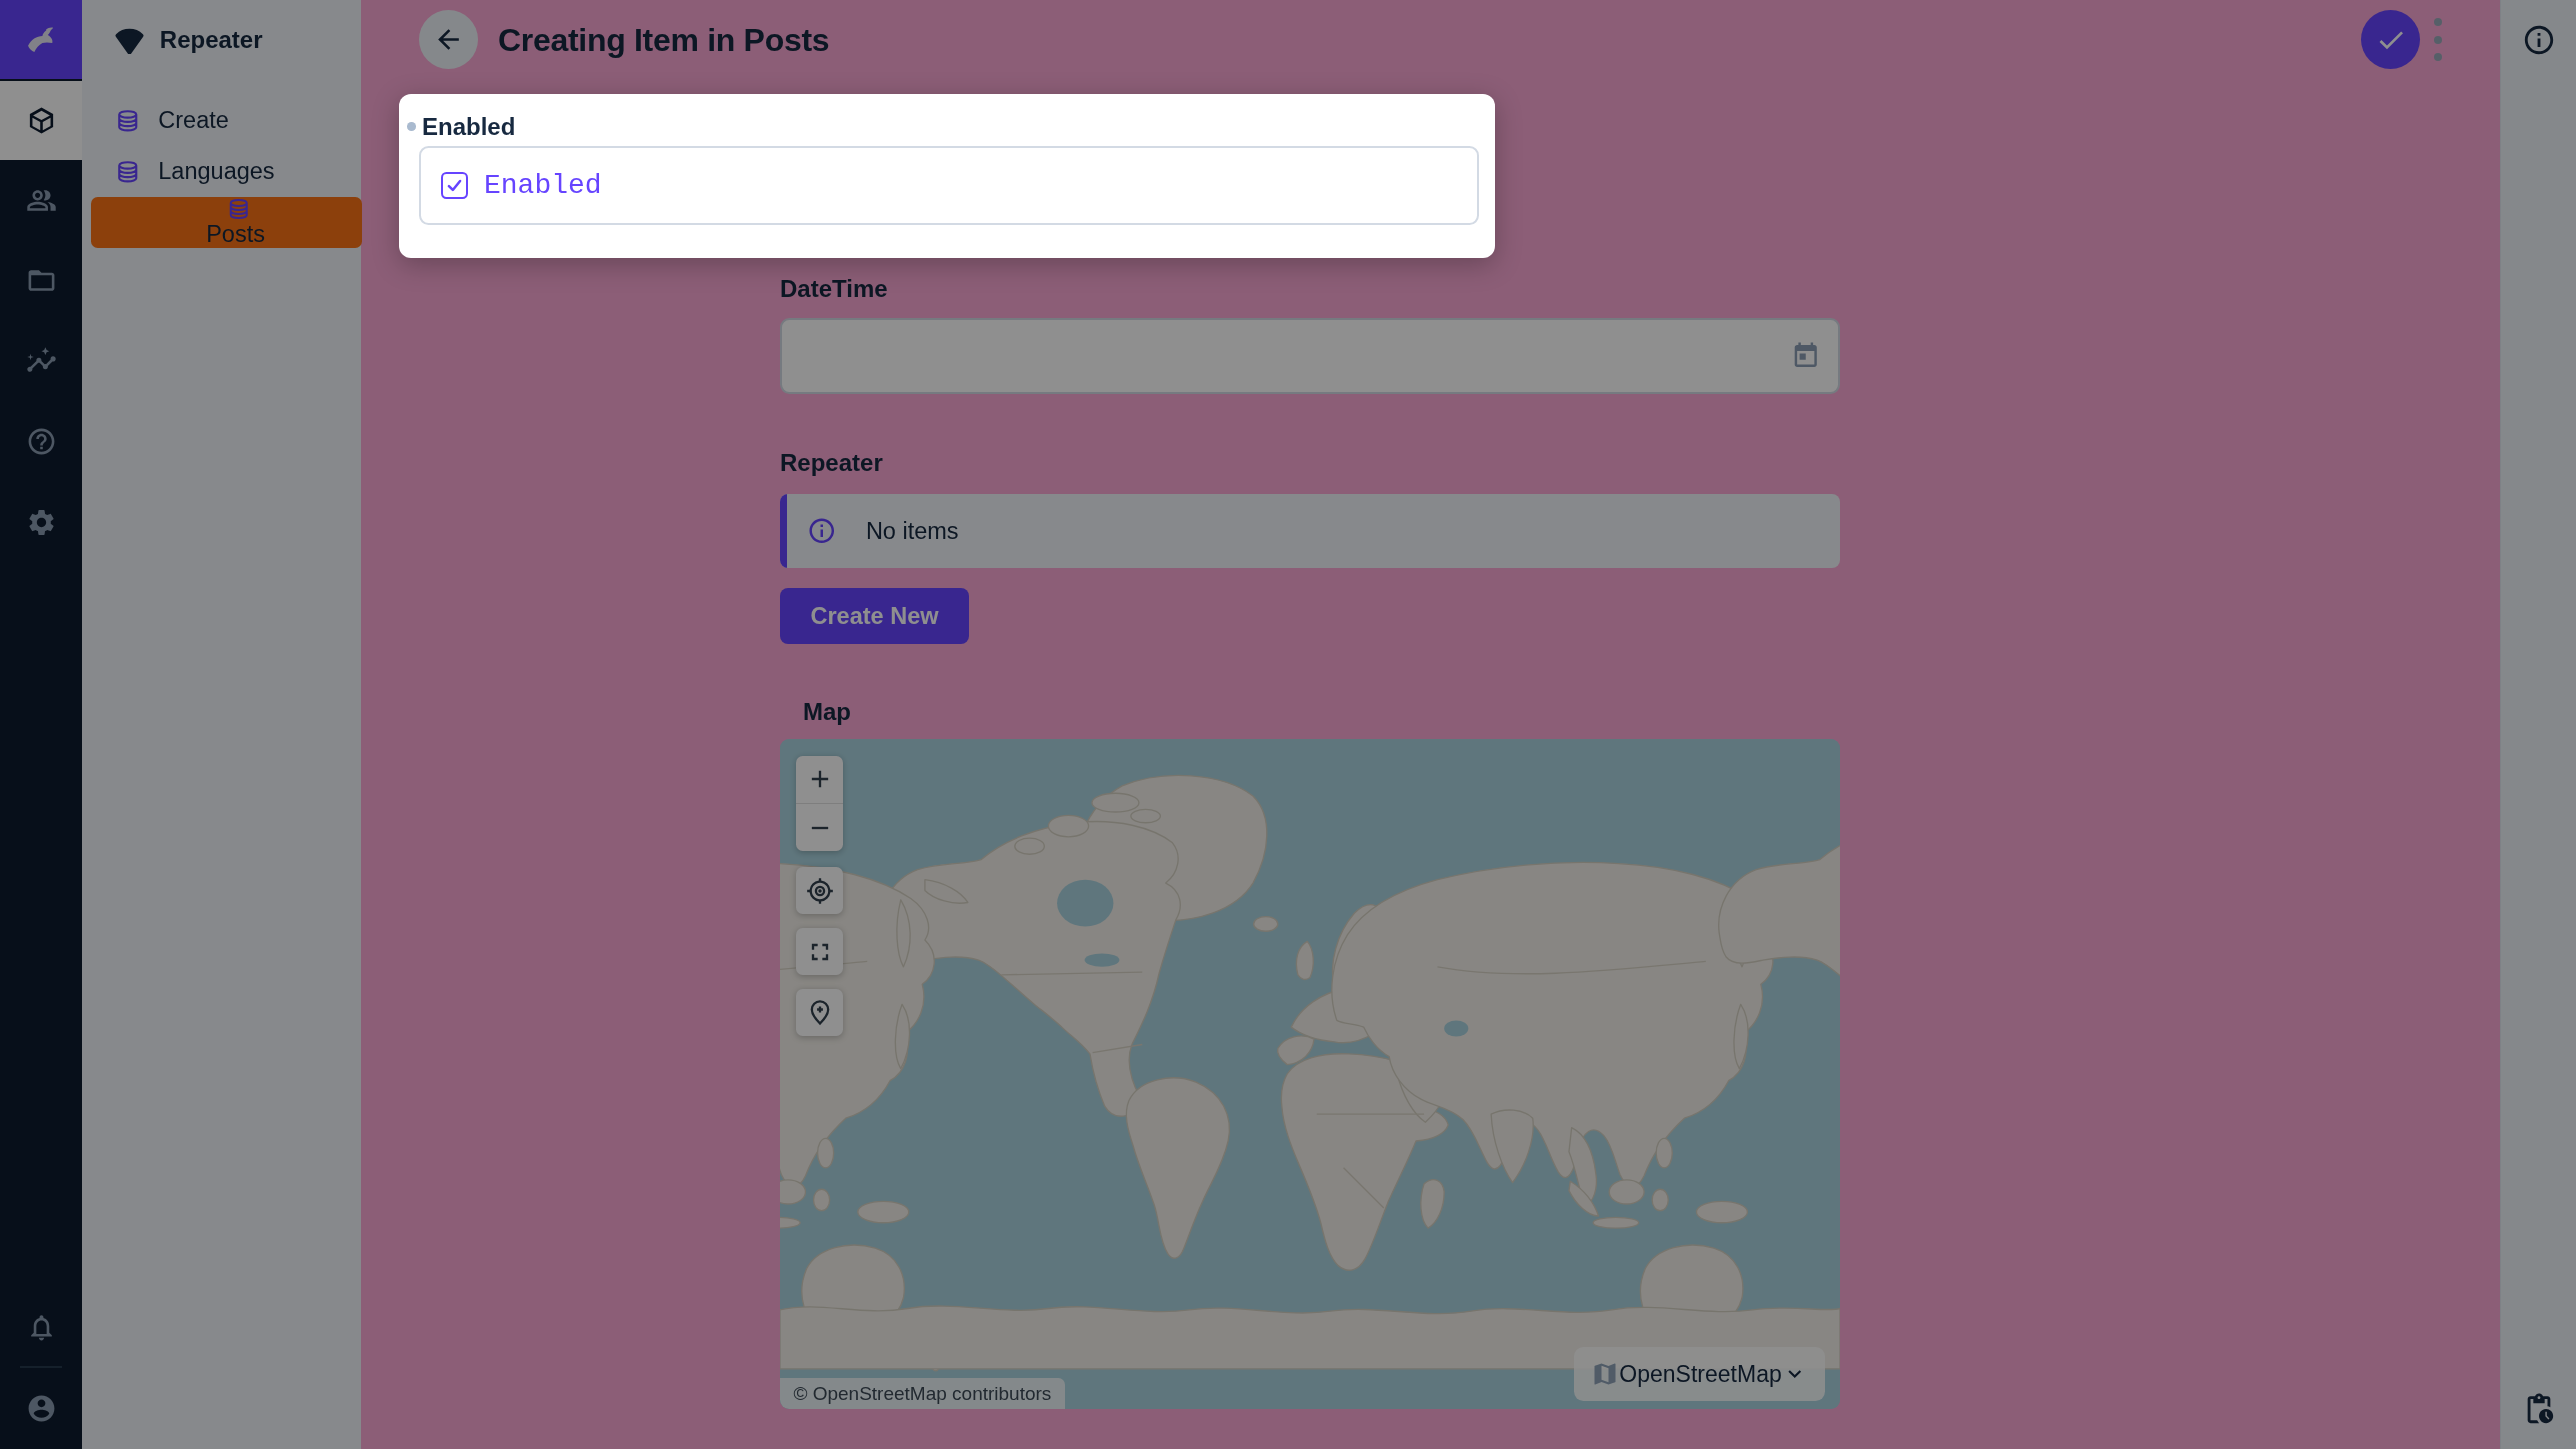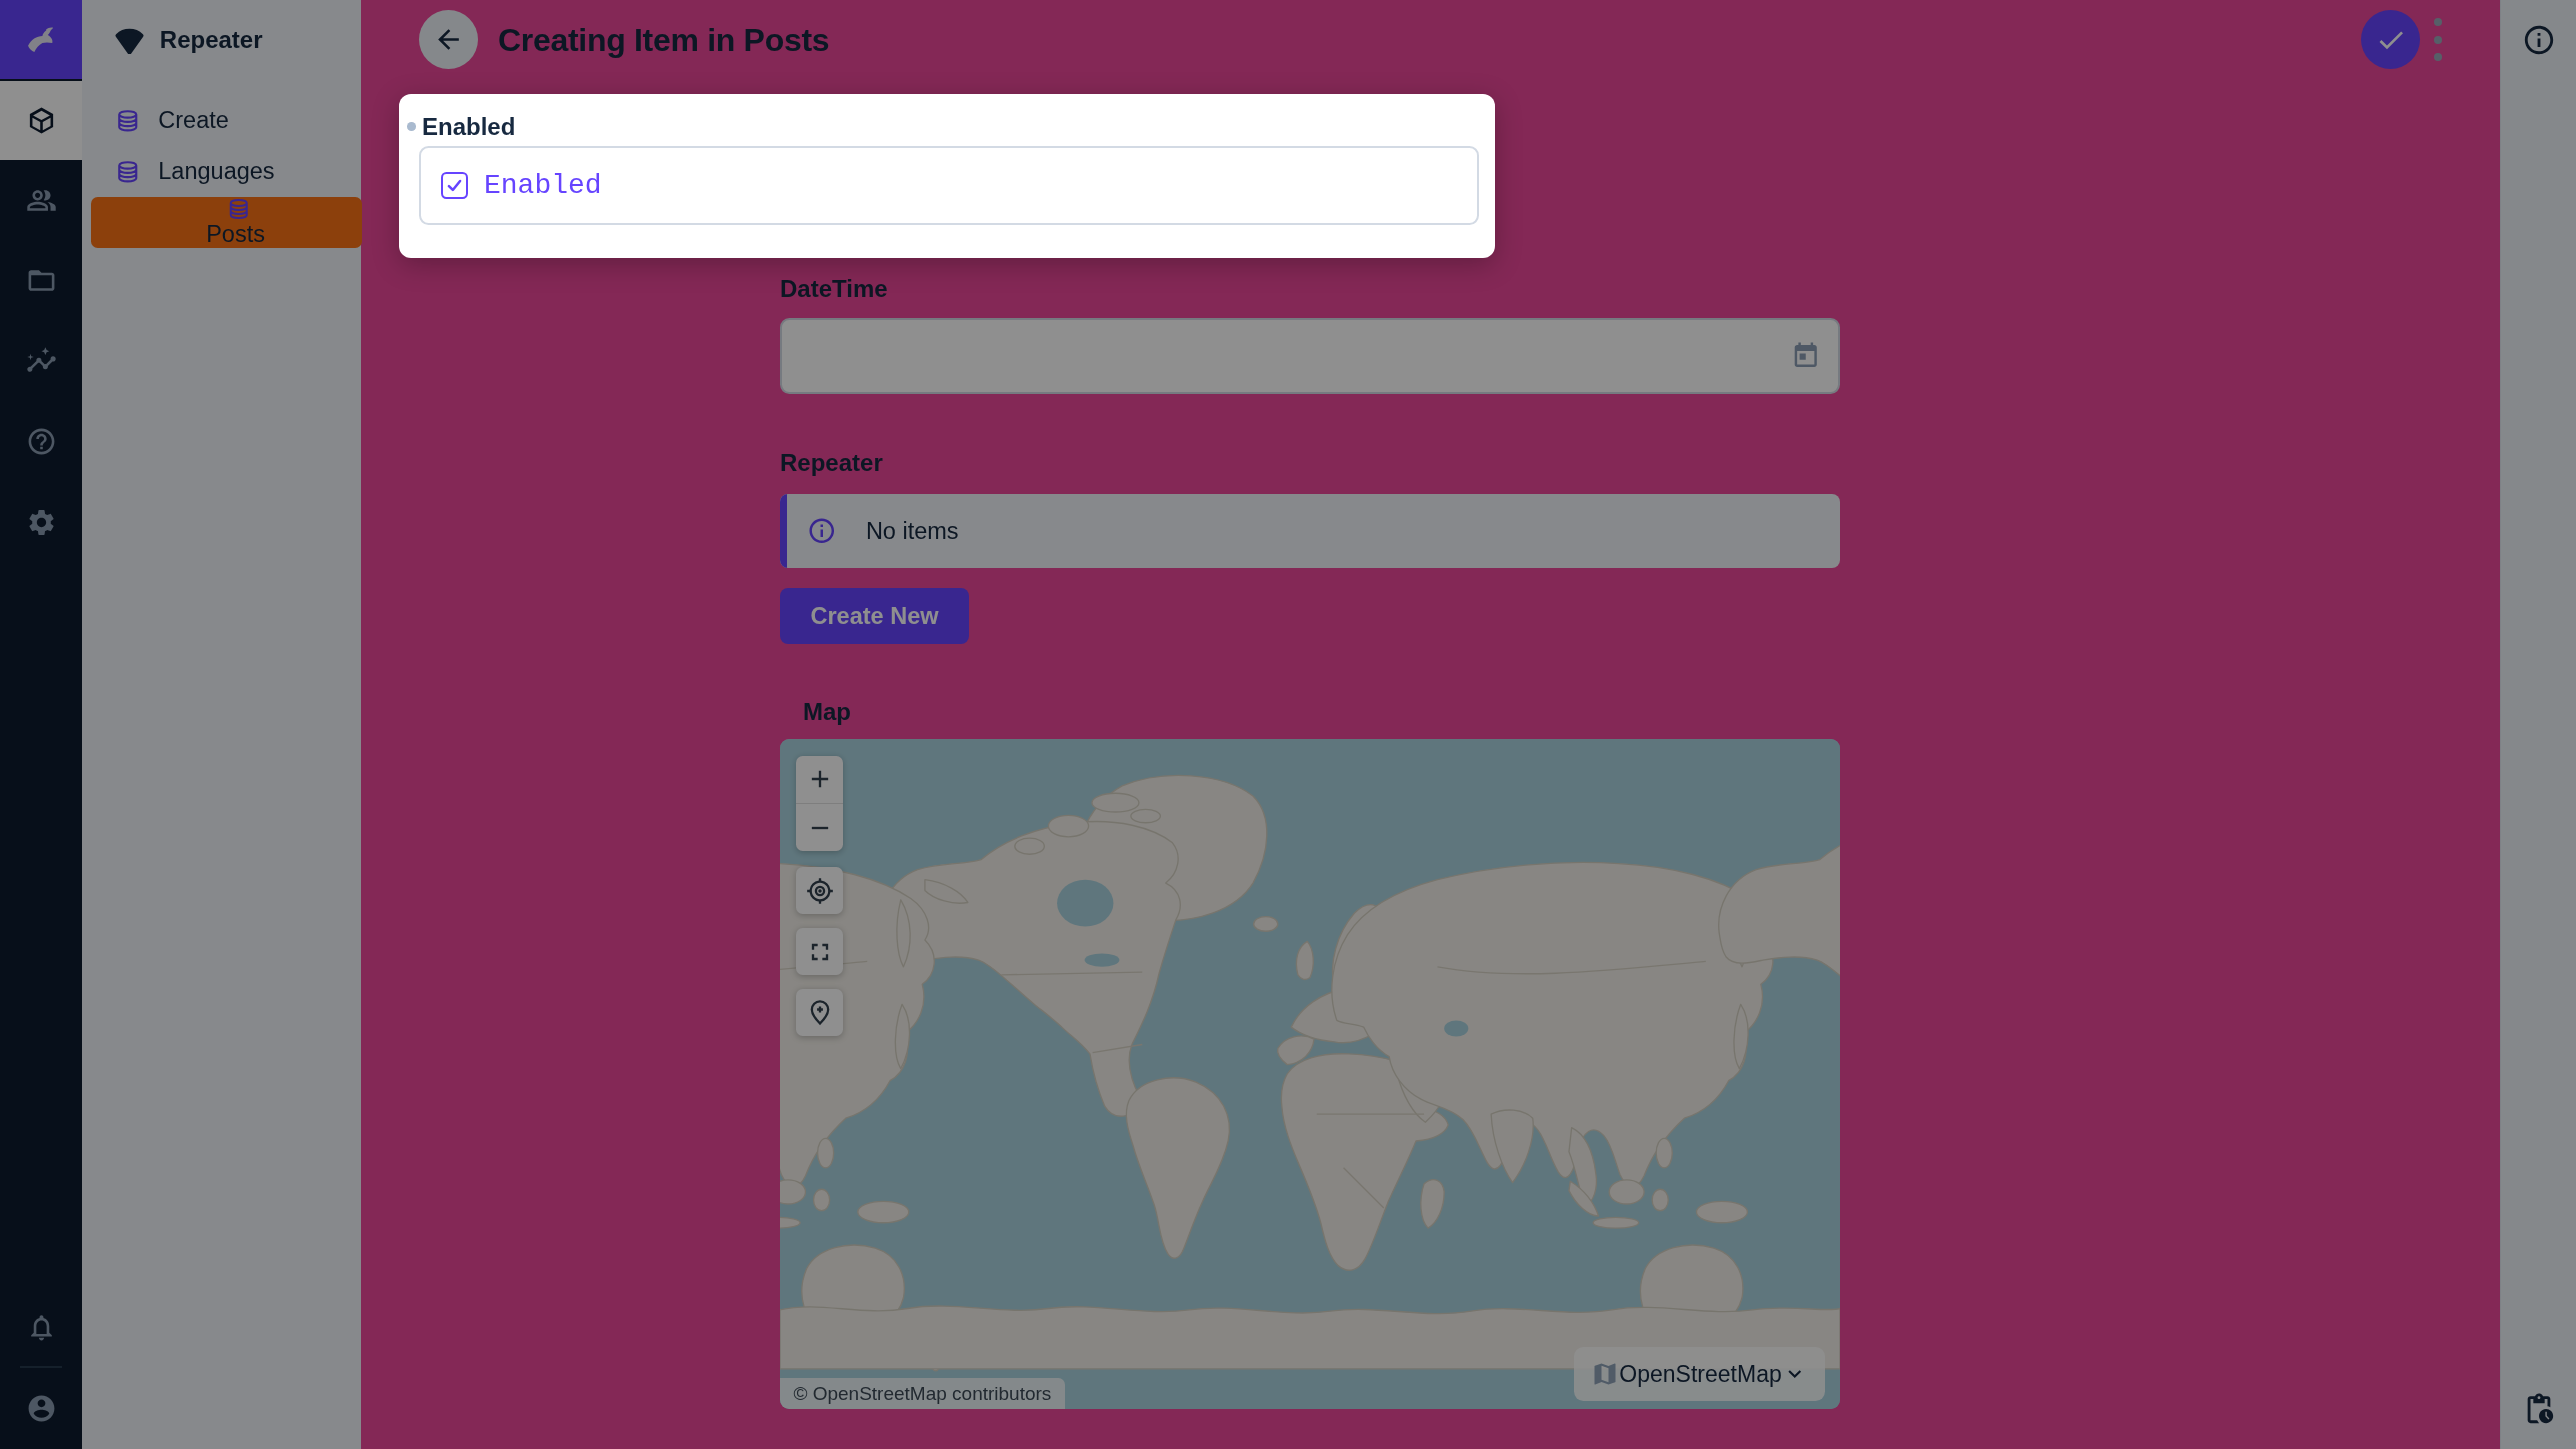--- a/index.html
+++ b/index.html
@@ -20,21 +20,21 @@
   .nav-sidebar { position:absolute; left:82px; top:0; width:279px; height:1449px; background:#f0f4f9; z-index:9; }
   .project-row { position:absolute; left:0; top:0; width:279px; height:79px; display:flex; align-items:center; }
   .project-icon { margin-left:32px; width:31px; height:28px; }
   .project-name { margin-left:14.8px; font-size:24px; font-weight:600; color:#172940; }
   .nav-item { position:absolute; left:9.4px; width:271px; height:51px; border-radius:6.7px; display:flex; align-items:center; cursor:pointer; }
   .nav-item.active { background:#f97316;flex-direction:column; }
   .nav-item svg { width:25.5px; height:25.5px; margin-left:24px; stroke:#6644ff; fill:none; stroke-width:2; }
   .nav-item .nav-label { margin-left:17.4px; font-size:23.5px; color:#172940; font-weight:500; }
 
   
-  .main { position:absolute; left:361px; top:0; right:76px; bottom:0; background:#ec4899;text-align:center; }
+  .main { position:absolute; left:361px; top:0; right:76px; bottom:0; background:#f9a8d4;text-align:center; }
   .hdr-back { position:absolute; left:419px; top:10px; width:59px; height:59px; border-radius:50%; background:#eef2f8; display:flex; align-items:center; justify-content:center; cursor:pointer; z-index:11;}
   .hdr-back svg { width:31px; height:31px; fill:#172940; }
   .hdr-title { position:absolute; left:498px; top:21.5px; font-size:32px; font-weight:700; color:#172940; letter-spacing:-0.3px; z-index:11;}
   .hdr-save { position:absolute; left:2361px; top:10px; width:59px; height:59px; border-radius:50%; background:#6644ff; display:flex; align-items:center; justify-content:center; cursor:pointer; z-index:11;}
   .hdr-save svg { width:32px; height:32px; }
   .hdr-more { position:absolute; left:2423px; top:10px; width:29.5px; height:59px; display:flex; flex-direction:column; align-items:center; justify-content:center; gap:9.4px; cursor:pointer; z-index:11;}
   .hdr-more i { width:8px; height:8px; border-radius:50%; background:#9aaaba; }
 
   
   .right-strip { position:absolute; right:0; top:0; width:76px; height:1449px; background:#eef2f8; border-left:1.3px solid #e0e7ef; z-index:10; }

